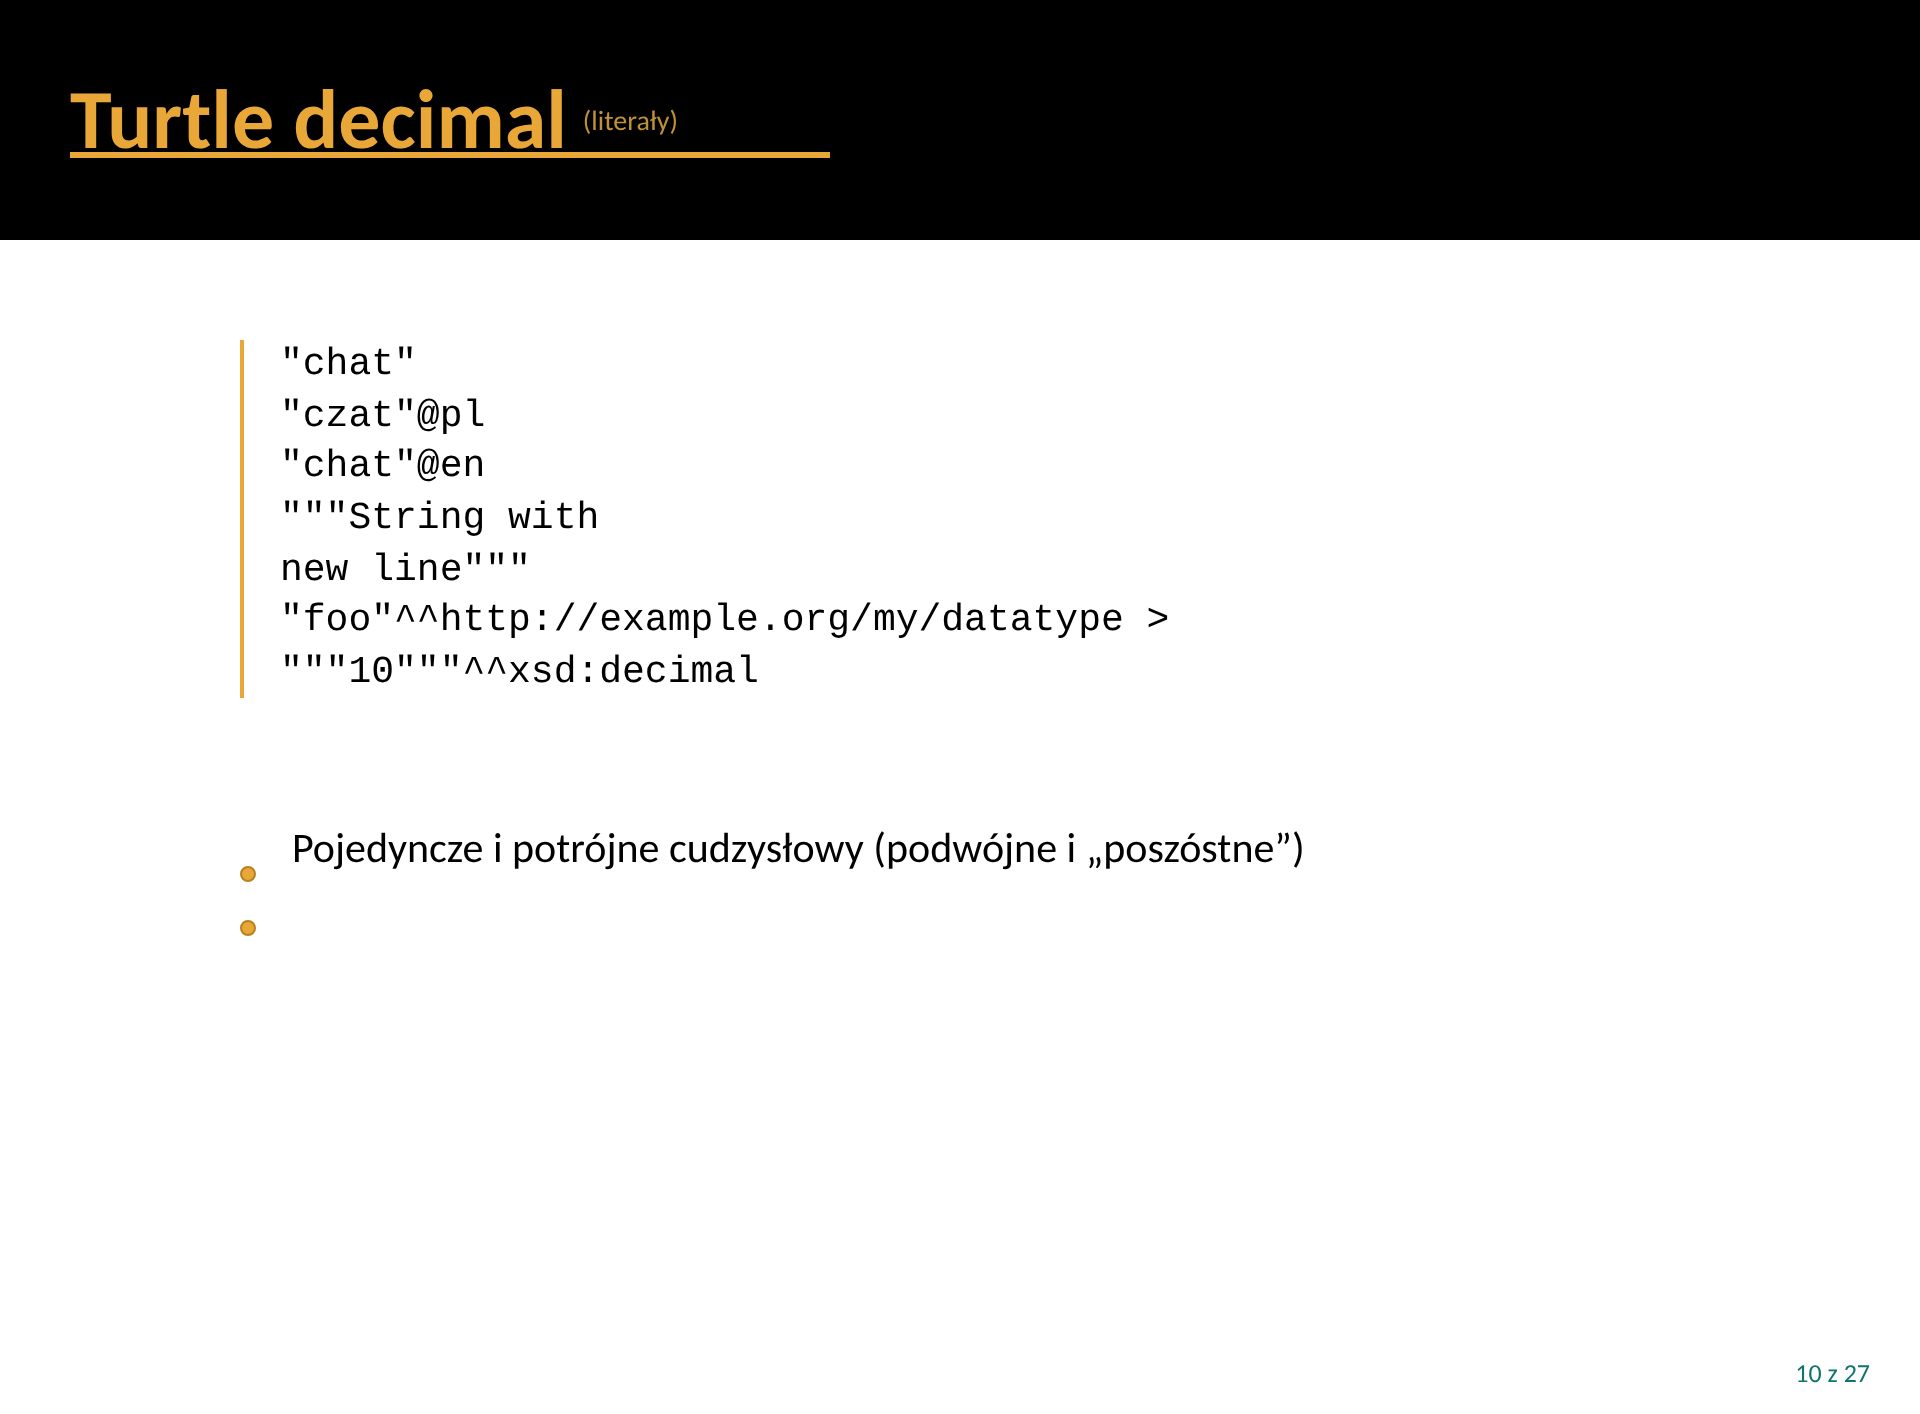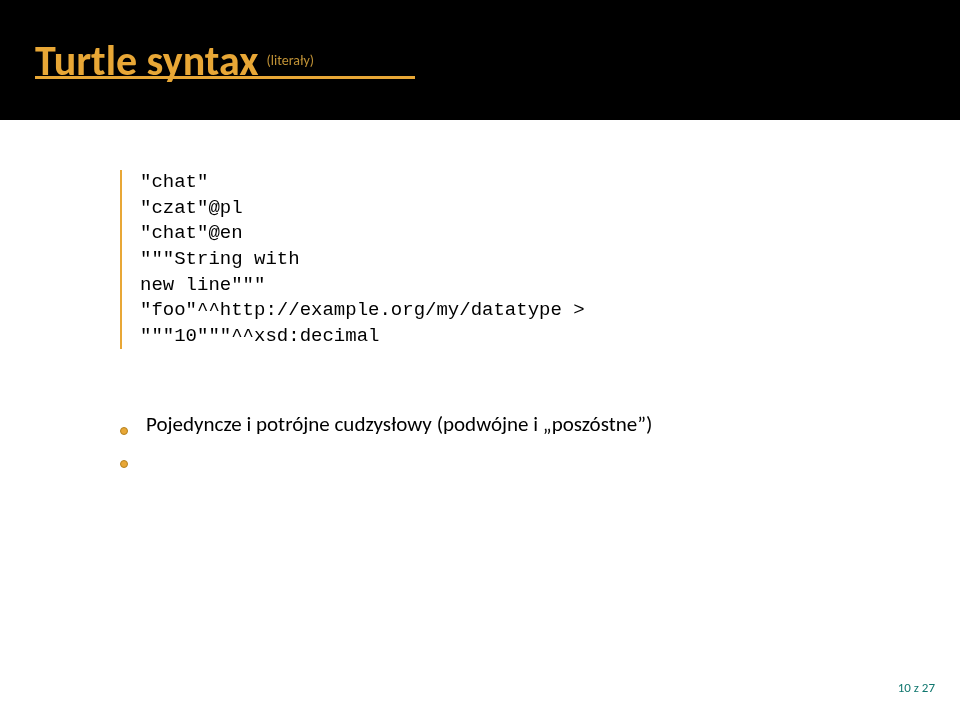--- a/index.html
+++ b/index.html
@@ -57,21 +57,21 @@
       font-size: 19px;
       color: #000000;
       line-height: 1.35;
     }
     .bullets {
       margin-top: 60px;
       padding-left: 0;
     }
     .bullet {
       display: flex;
-      align-items: center;
+      align-items: flex-end;
       font-size: 21px;
       color: #000000;
       margin-bottom: 8px;
       line-height: 1.5;
     }
     .bullet-marker {
       width: 8px;
       height: 8px;
       border-radius: 50%;
       background: #e8a736;
@@ -86,21 +86,21 @@
       right: 25px;
       font-size: 13px;
       color: #0f766e;
     }
   </style>
 </head>
 <body>
 
 <div class="slide">
   <div class="header">
-    <span class="title-main">Turtle syntax</span>
+    <span class="title-main">Turtle decimal</span>
     <span class="title-sub">(literały)</span>
     <div class="title-underline"></div>
   </div>
 
   <div class="content">
     <div class="code-block">
       <div>"chat"</div>
       <div>"czat"@pl</div>
       <div>"chat"@en</div>
       <div>"""String with</div>

